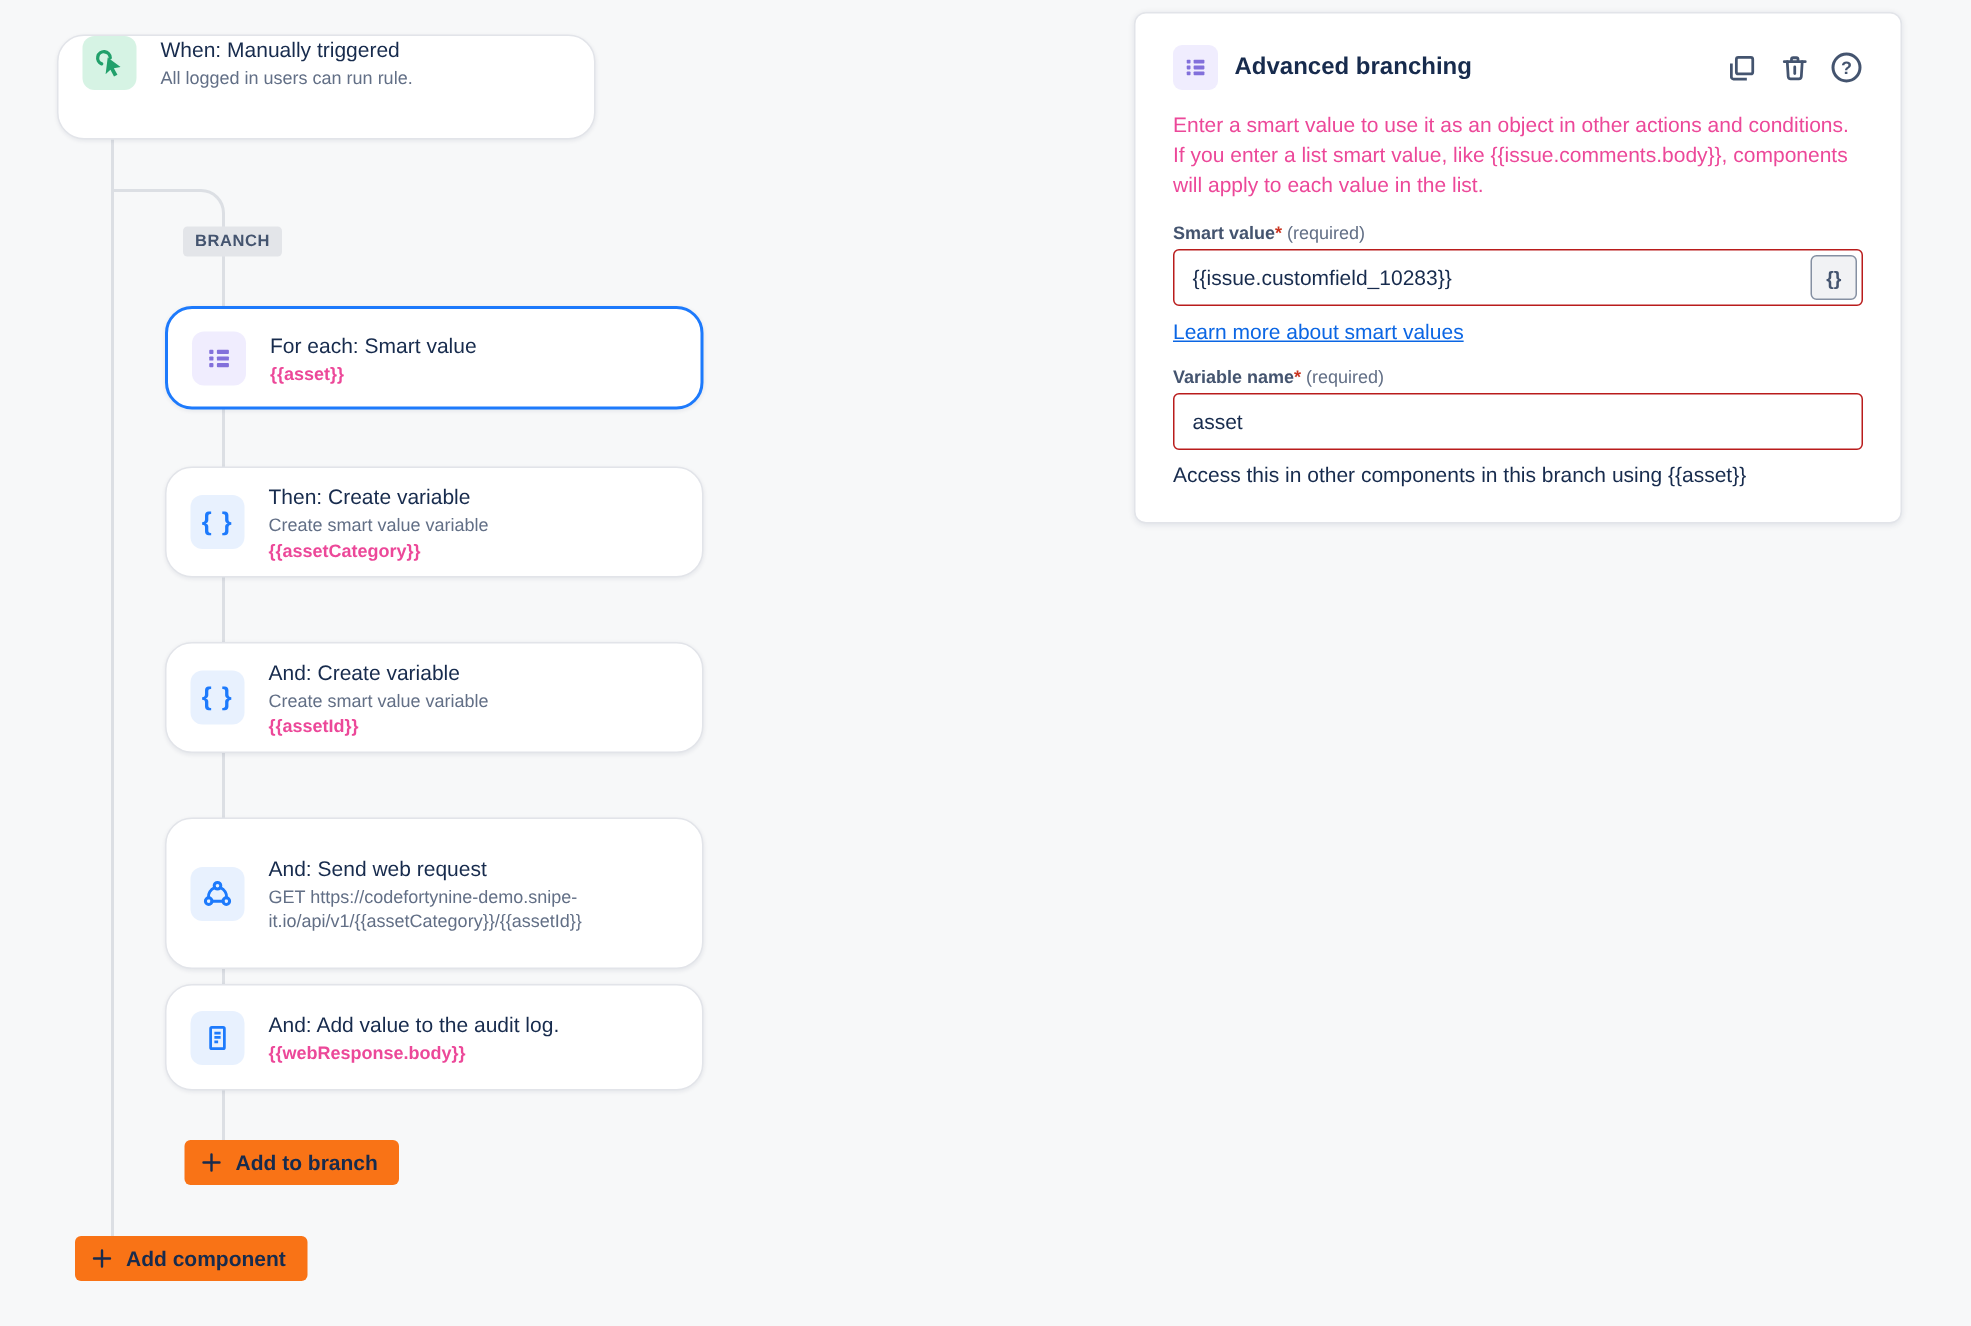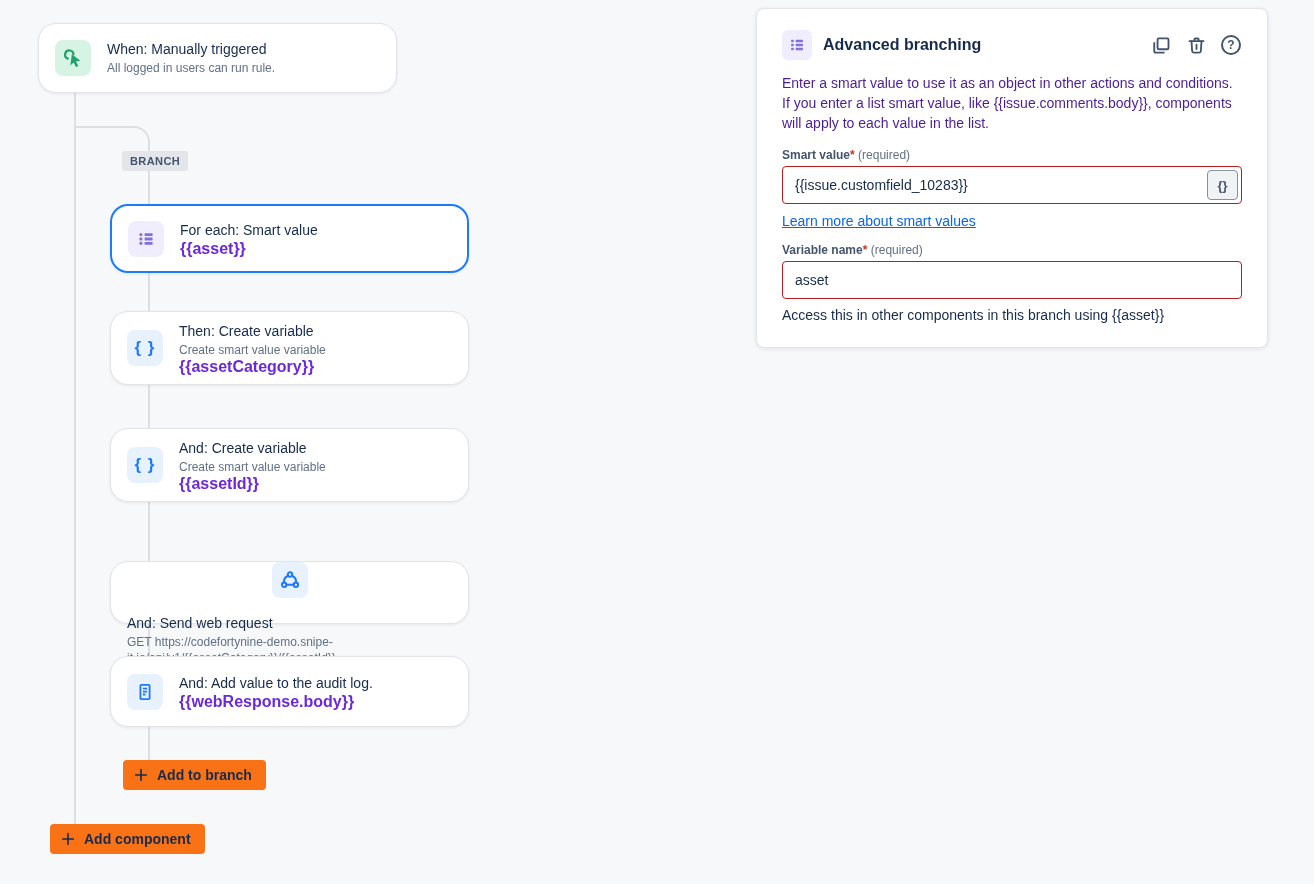--- a/index.html
+++ b/index.html
@@ -25,35 +25,35 @@
     background:#fff; border:1px solid #e2e4e9; border-radius:18px;
     box-shadow:0 1px 3px rgba(9,30,66,0.08);
     display:flex; align-items:center; gap:16px; padding:0 16px;
     cursor:pointer;
   }
   .node-card.selected { border:2px solid #1d7afc; }
   .trigger-card {
     position:absolute; left:38px; top:23px; width:359px; height:70px;
     background:#fff; border:1px solid #e2e4e9; border-radius:18px;
     box-shadow:0 1px 3px rgba(9,30,66,0.08);
-    display:flex; align-items:center; gap:16px; padding:0 16px;
+    display:flex; align-items:flex-start; gap:16px; padding:0 16px;
     cursor:pointer;
   }
   .icon-tile {
     width:36px; height:36px; border-radius:8px; flex:0 0 36px;
     display:flex; align-items:center; justify-content:center;
   }
   .icon-tile.green  { background:#d6f3e4; color:#22a06b; }
   .icon-tile.purple { background:#f0edfe; color:#8270db; }
   .icon-tile.blue   { background:#e8f1fe; color:#1d7afc; }
   .icon-tile .braces { font-size:17px; font-weight:700; letter-spacing:1px; }
   .node-text { min-width:0; }
   .node-title { font-size:14px; color:#172b4d; line-height:19px; }
   .node-sub   { font-size:12px; color:#626f86; line-height:16px; margin-top:1px; word-wrap:break-word; }
-  .node-val   { font-size:16px; color:#6d28d9; font-weight:700; line-height:16px; margin-top:1px; }
+  .node-val   { font-size:12px; color:#ec4899; font-weight:700; line-height:16px; margin-top:1px; }
   .branch-pill {
     position:absolute; left:122px; top:151px;
     background:#e3e5e9; color:#44546f; font-size:11px; font-weight:600;
     letter-spacing:0.4px; padding:4px 8px; border-radius:3px; z-index:2;
   }
   .add-btn {
     position:absolute; display:flex; align-items:center; gap:8px;
     background:#f97316; border:none; border-radius:4px;
     padding:6px 14px 6px 10px; height:30px;
     font-family:inherit; font-size:14px; font-weight:700; color:#172b4d;
@@ -74,21 +74,21 @@
   .panel-actions .icon-btn {
     background:none; border:none; padding:0; cursor:pointer;
     width:22px; height:22px; display:flex; align-items:center; justify-content:center;
     color:#44546f;
   }
   .help-circle {
     width:20px; height:20px; border:2px solid #44546f; border-radius:50%;
     display:flex; align-items:center; justify-content:center;
     font-size:12px; font-weight:700; color:#44546f;
   }
-  .panel-desc { margin-top:13px; font-size:14px; line-height:20px; color:#4c1d95; }
+  .panel-desc { margin-top:13px; font-size:14px; line-height:20px; color:#ec4899; }
   .field-label { margin-top:15px; font-size:12px; font-weight:700; color:#44546f; }
   .field-label .star { color:#ca3521; }
   .field-label .req  { color:#626f86; font-weight:400; }
   .input-wrap {
     margin-top:4px; height:38px; border:1px solid #b91c1c; border-radius:4px;
     display:flex; align-items:center; background:#fff;
   }
   .input-wrap input {
     flex:1; border:none; outline:none; background:transparent;
     font-family:inherit; font-size:14px; color:#172b4d; padding:0 12px;
@@ -171,21 +171,21 @@
   <span class="icon-tile blue">
     <span class="braces">{ }</span>
   </span>
   <span class="node-text">
     <span class="node-title" style="display:block">And: Create variable</span>
     <span class="node-sub" style="display:block">Create smart value variable</span>
     <span class="node-val" style="display:block">{{assetId}}</span>
   </span>
 </div>
 
-<div class="node-card" style="top:561px; height:63px;flex-direction:column;">
+<div class="node-card" style="top:545px; height:101px;">
   <span class="icon-tile blue">
     <svg width="22" height="22" viewBox="0 0 24 24">
       <g fill="none" stroke="#1d7afc" stroke-width="2.2" stroke-linecap="round">
         <circle cx="12" cy="6" r="2.4"></circle>
         <circle cx="5.6" cy="17.2" r="2.4"></circle>
         <circle cx="18.4" cy="17.2" r="2.4"></circle>
         <path d="M9.9 7.4 A7.4 7.4 0 0 0 5.4 14.8"></path>
         <path d="M14.1 7.4 A7.4 7.4 0 0 1 18.6 14.8"></path>
         <path d="M8 17.2 L16 17.2"></path>
       </g>

